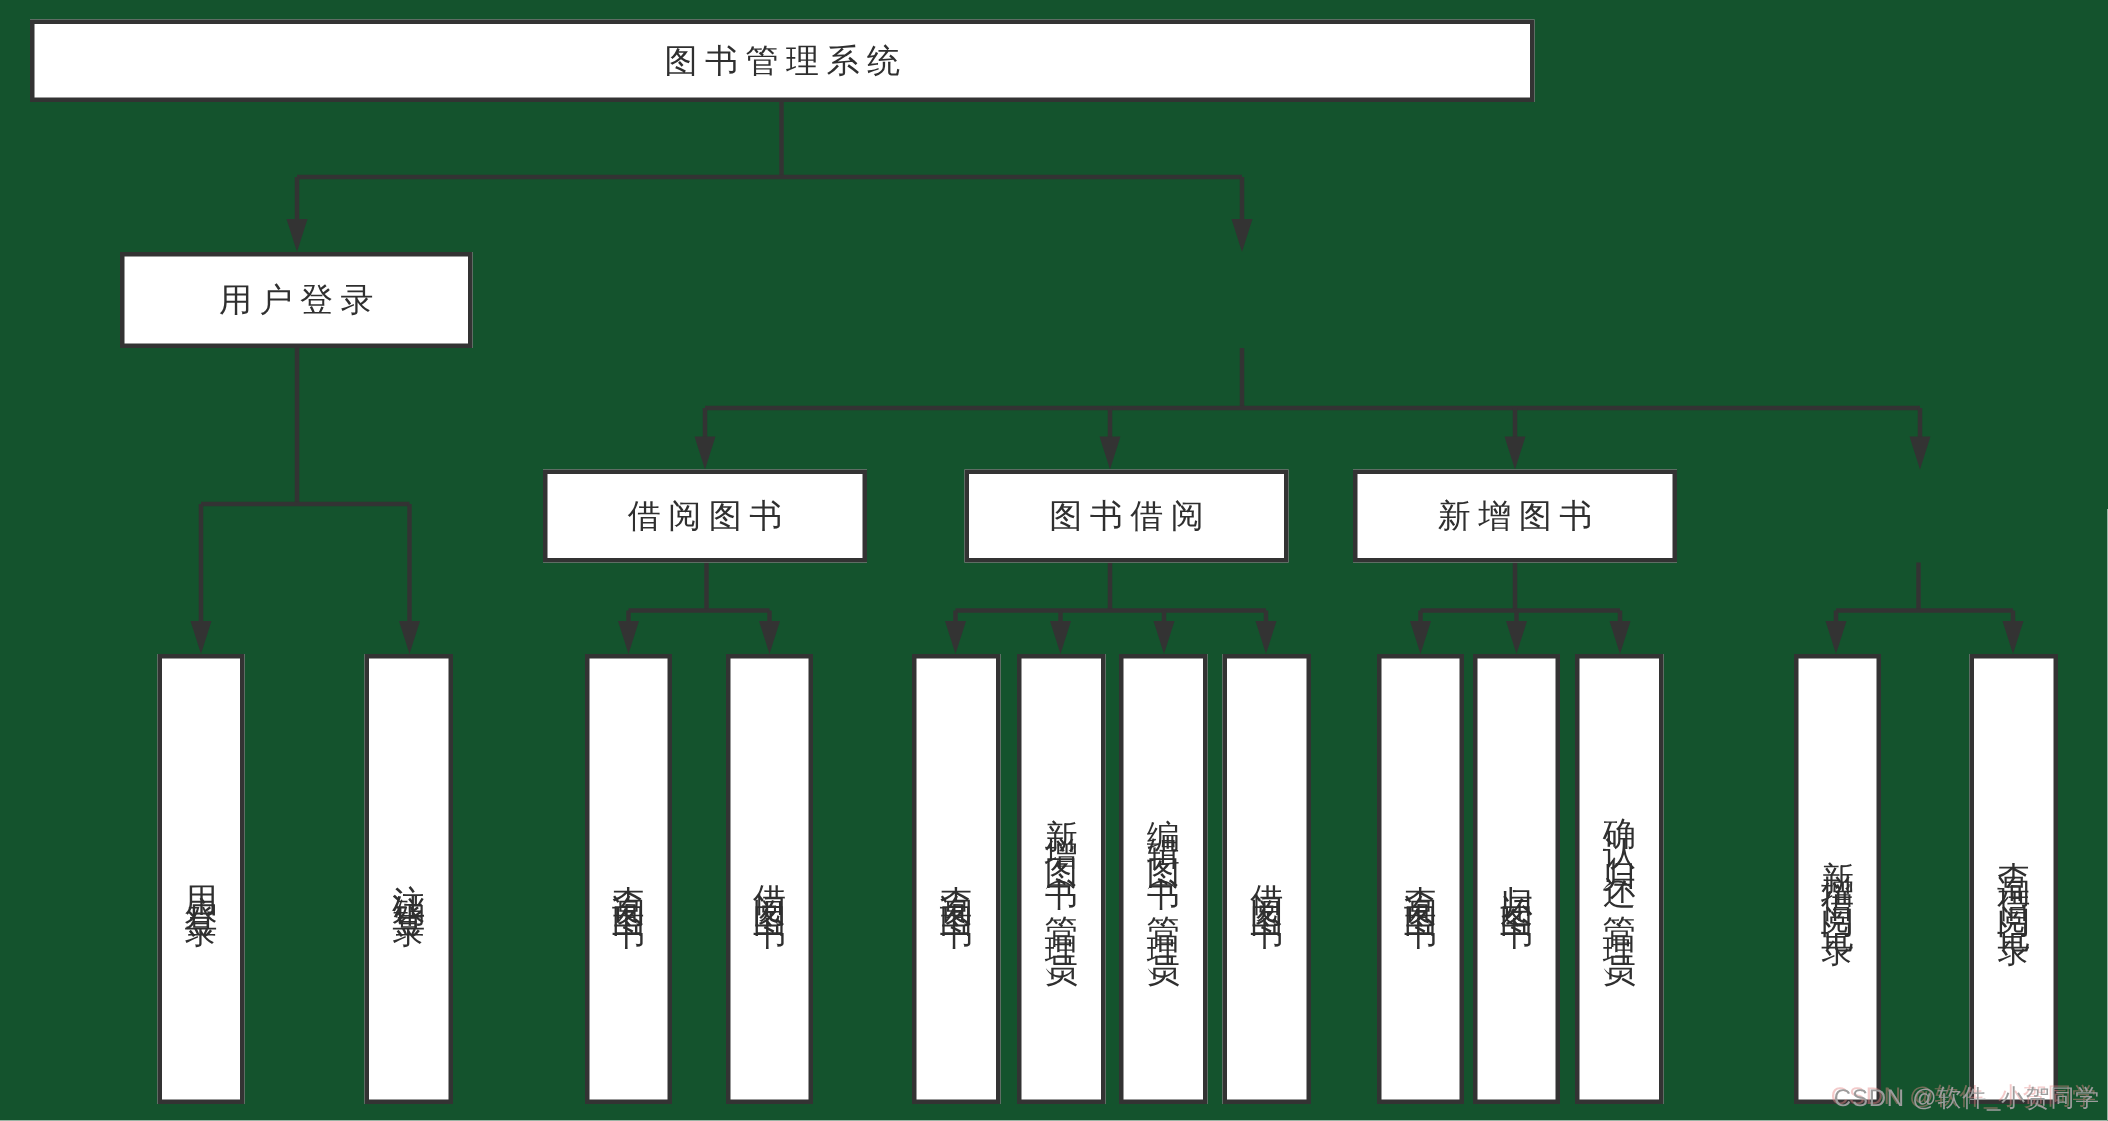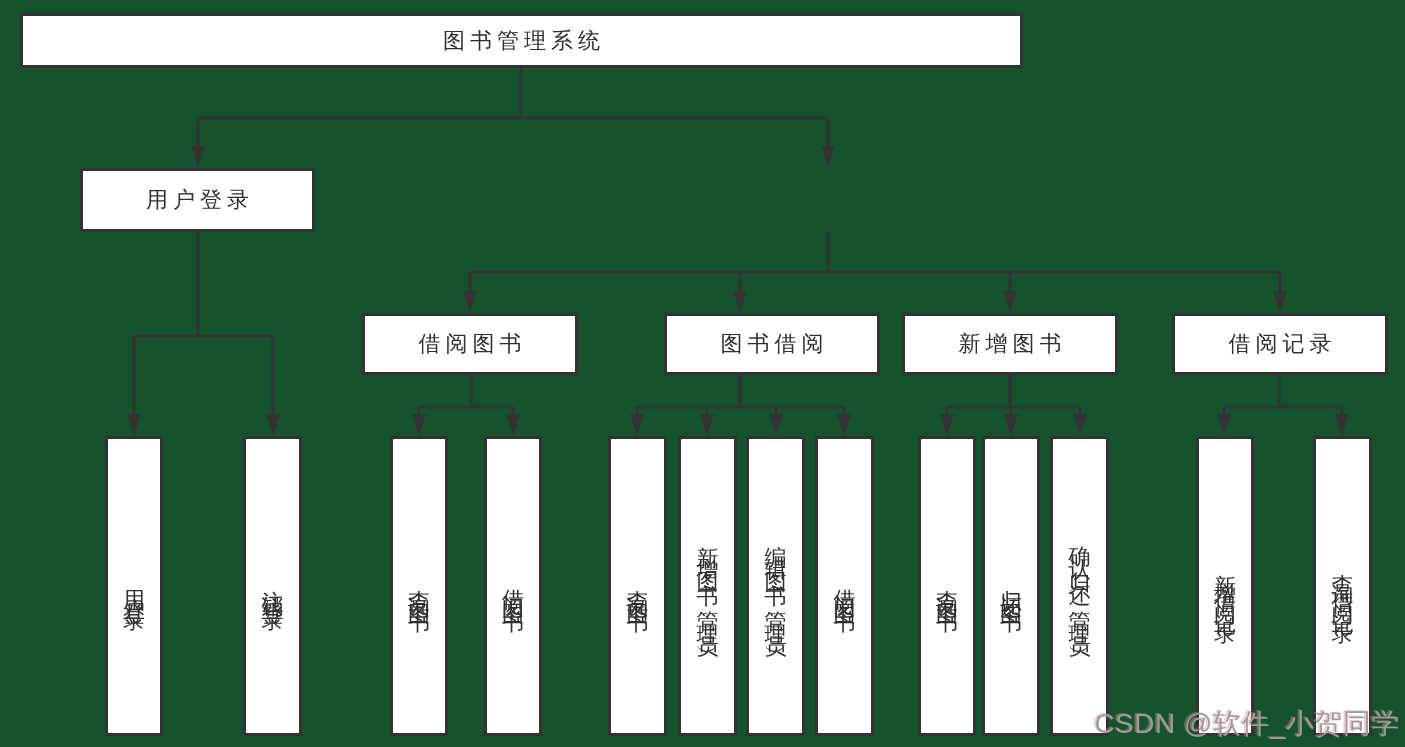--- a/index.html
+++ b/index.html
@@ -30,21 +30,21 @@
     text-orientation:mixed;
     font-size:22px;
     line-height:1;
   }
   .len4{letter-spacing:7px;}
   .len6{letter-spacing:10px;}
   .len8{letter-spacing:13px;}
   .watermark{
     position:absolute;
     right:5px;bottom:4px;
-    font-size:28px;
+    font-size:16px;
     letter-spacing:0.5px;
     color:#9c9c9c;
     text-shadow:-2px -1px 0 rgba(229,138,138,0.45);
     white-space:nowrap;
   }
 </style>
 </head>
 <body>
 
 <div class="canvas">
@@ -129,28 +129,25 @@
     <span class="hlabel">图书管理系统</span>
   </div>
 
   <div class="box" style="left:80px;top:168px;width:235px;height:64px">
     <span class="hlabel">用户登录</span>
   </div>
 
   <div class="box" style="left:362px;top:313px;width:216px;height:62px">
     <span class="hlabel">借阅图书</span>
   </div>
-  <div class="box" style="left:664px;top:313px;width:216px;height:62px">
+  <div class="box" style="left:643px;top:313px;width:216px;height:62px">
     <span class="hlabel">图书借阅</span>
   </div>
   <div class="box" style="left:902px;top:313px;width:216px;height:62px">
     <span class="hlabel">新增图书</span>
-  </div>
-  <div class="box" style="left:1172px;top:313px;width:216px;height:62px">
-    <span class="hlabel">借阅记录</span>
   </div>
 
   <div class="box" style="left:105px;top:436px;width:58px;height:300px">
     <span class="vtext len4">用户登录</span>
   </div>
   <div class="box" style="left:243px;top:436px;width:59px;height:300px">
     <span class="vtext len4">注销登录</span>
   </div>
 
   <div class="box" style="left:390px;top:436px;width:58px;height:300px">

